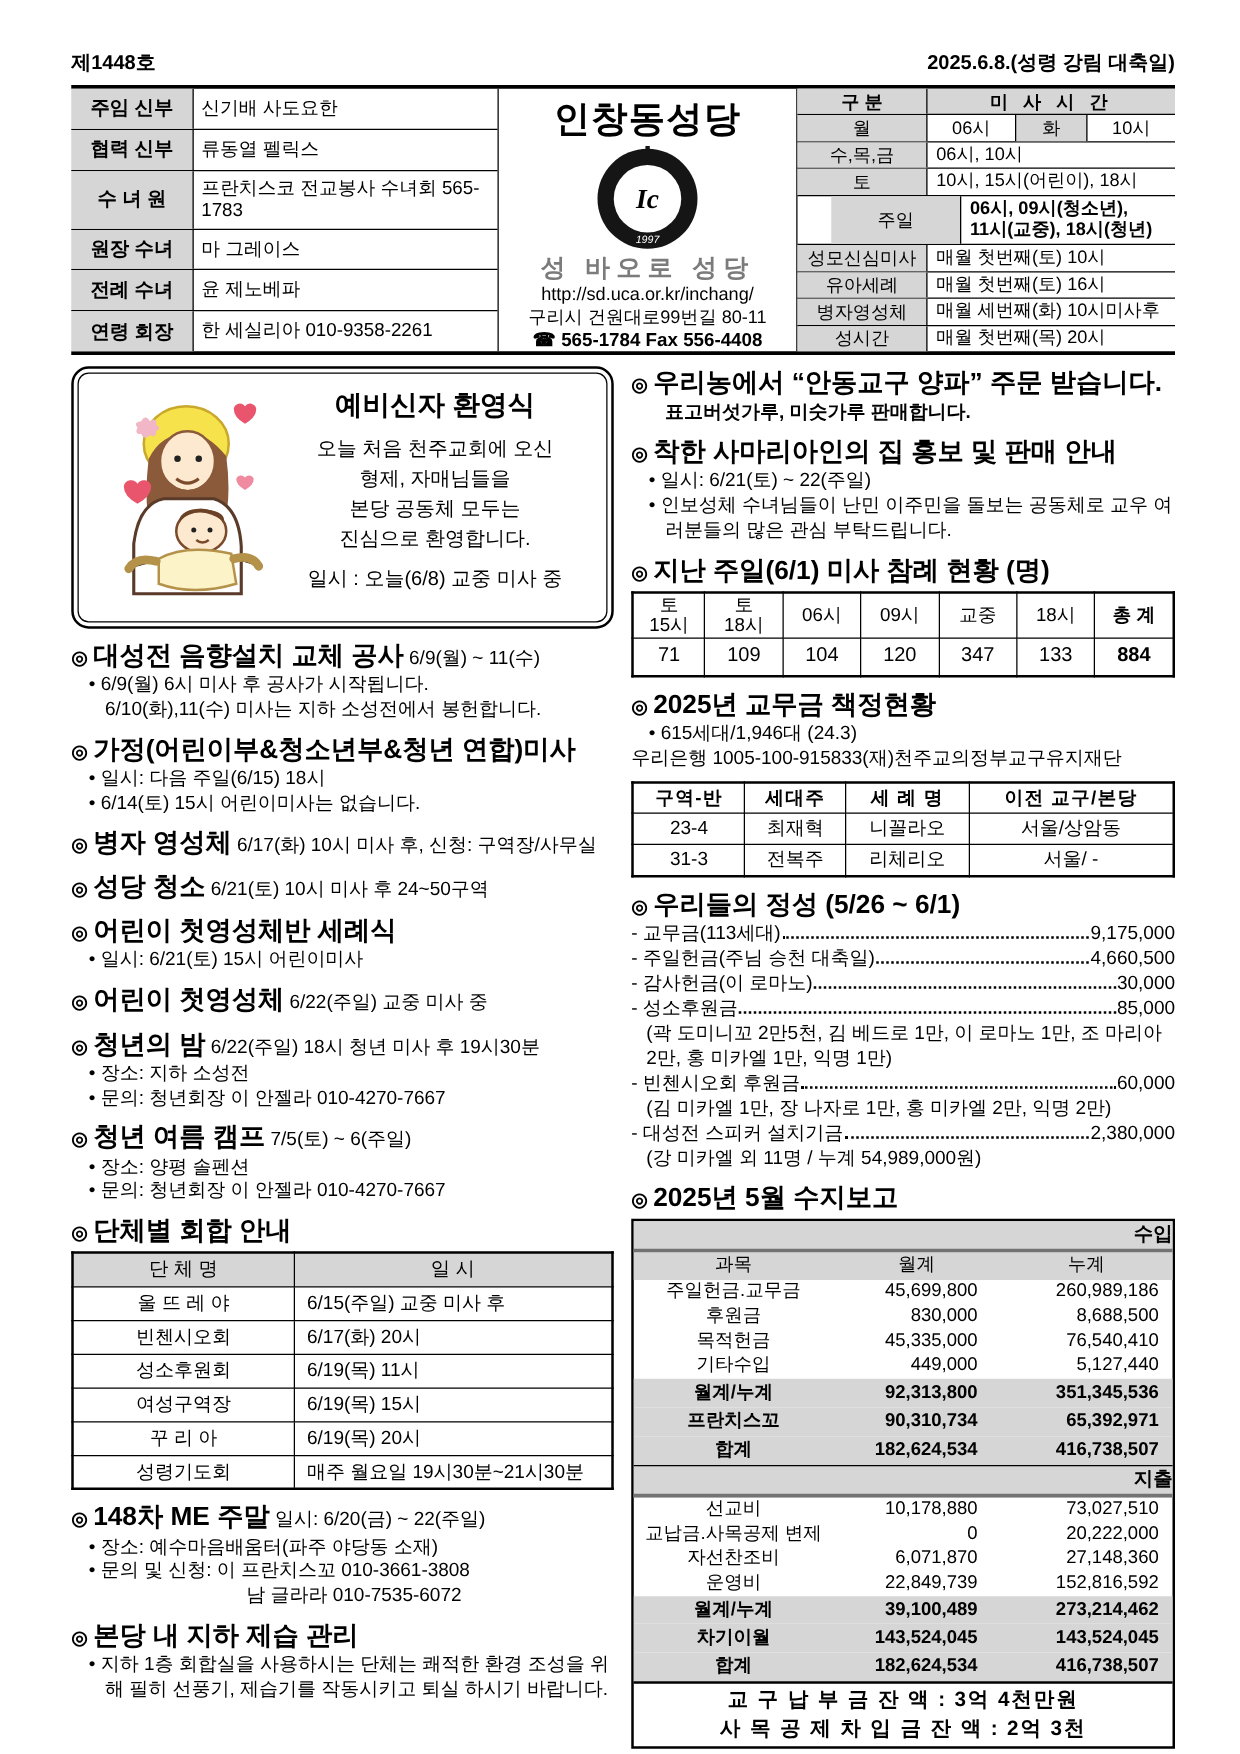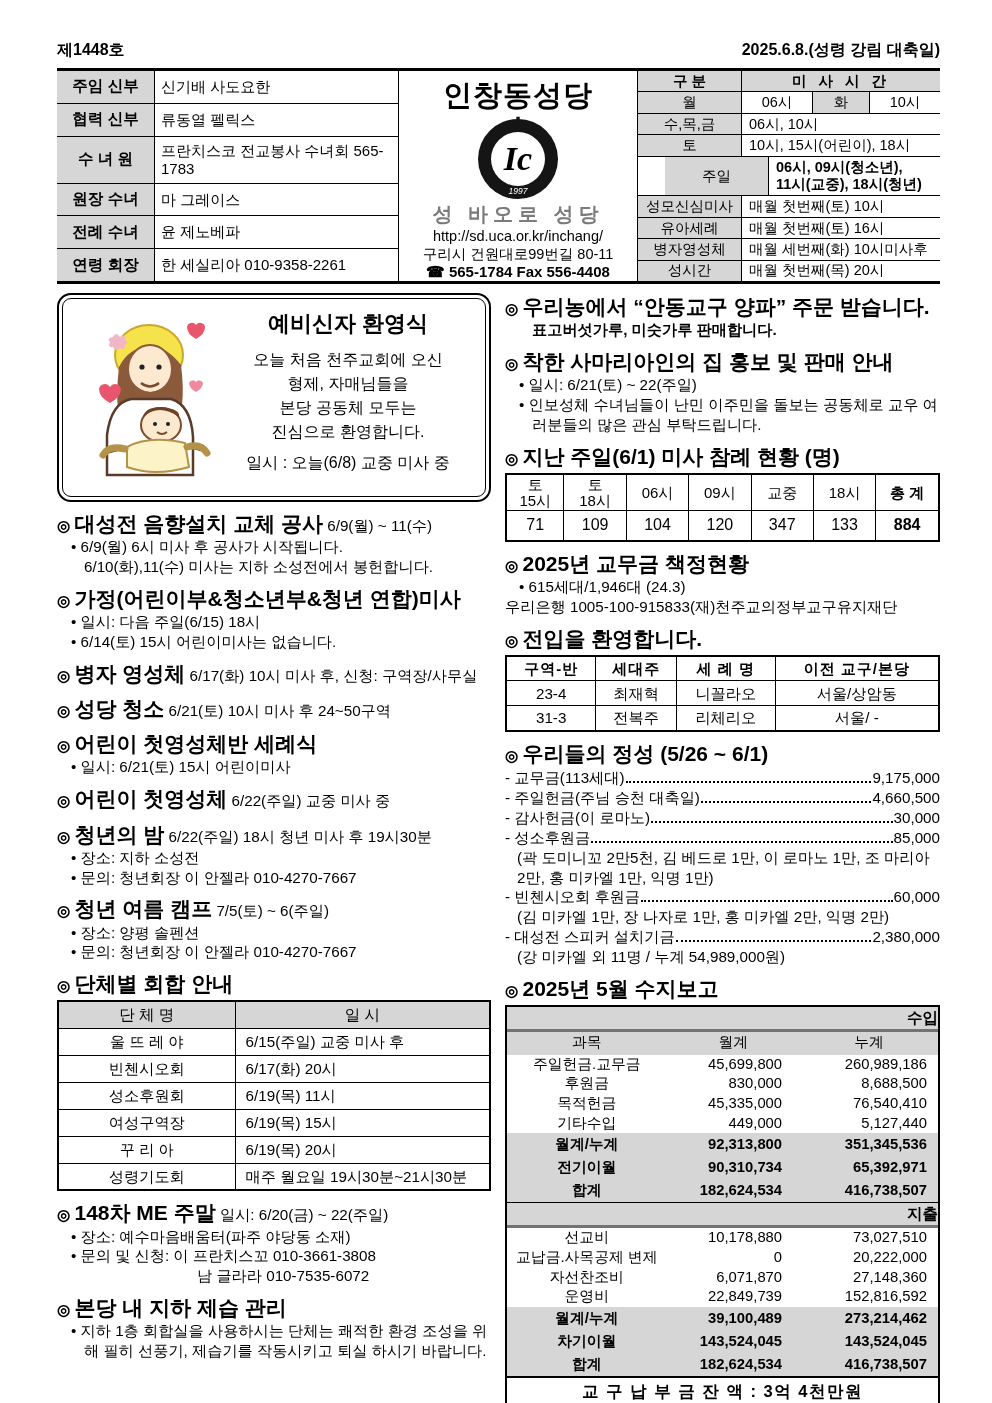--- a/index.html
+++ b/index.html
@@ -19,21 +19,21 @@
   .s-row { display:flex; border-bottom:1px solid #000; flex:1; }
   .s-row:last-child { border-bottom:none; }
   .s-row.tall { flex:1.45; }
   .s-lab { width:98px; background:#d6d6d6; font-weight:bold; display:flex; align-items:center; justify-content:center; border-right:1px solid #000; font-size:15.5px; }
   .s-val { flex:1; display:flex; align-items:center; padding:1px 6px; line-height:1.2; }
 
   .centercol { width:238px; text-align:center; padding-top:5px; }
   .ch-name { font-size:29px; font-weight:bold; letter-spacing:1px; }
   .logo { width:80px; height:80px; border-radius:50%; background:#151515; margin:3px auto 2px; position:relative; }
   .logo-in { position:absolute; inset:13px; background:#fff; border-radius:50%; display:flex; align-items:center; justify-content:center;
-             font-family:"Liberation Serif", serif; font-style:italic; font-weight:bold; font-size:34px; }
+             font-family:"Liberation Serif", serif; font-style:italic; font-weight:bold; font-size:22px; }
   .logo-cross { position:absolute; top:-5px; left:50%; transform:translateX(-50%); color:#151515; font-size:15px; font-weight:bold; }
   .logo-year { position:absolute; bottom:3px; left:0; right:0; color:#fff; font-size:8.5px; font-style:italic; }
   .ch-patron { color:#7b7b7b; font-weight:bold; font-size:20px; letter-spacing:5px; margin-top:1px; }
   .ch-url, .ch-addr { font-size:14.5px; line-height:1.22; }
   .ch-tel { font-size:15px; font-weight:bold; }
 
   .mass { flex:1; border-left:1px solid #000; display:flex; flex-direction:column; font-size:14.5px; }
   .m-row { display:flex; border-bottom:1px solid #000; flex:1; align-items:stretch; }
   .m-row:last-child { border-bottom:none; }
   .m-row.hrow { background:#d6d6d6; font-weight:bold; }
@@ -372,21 +372,20 @@
           </table>
       </div>
 
       <div class="sec">
         <div class="sec-h"><span class="sym">◎</span> <b>2025년 교무금 책정현황</b></div>
         <div class="bl">• 615세대/1,946대 (24.3)</div>
         <div>우리은행 1005-100-915833(재)천주교의정부교구유지재단</div>
       </div>
 
       <div class="sec">
-        <div class="sec-h"><span class="sym">◎</span> <b>전입을 환영합니다.</b></div>
         <table class="tbl tra">
           <tbody>
               <tr>
                 <th>구역-반</th>
                 <th>세대주</th>
                 <th>세 례 명</th>
                 <th>이전 교구/본당</th>
               </tr>
           <tr>
                 <td>23-4</td>
@@ -469,21 +468,21 @@
               <span class="fc1">기타수입</span>
               <span class="fc2">449,000</span>
               <span class="fc3">5,127,440</span>
             </div>
           <div class="fr sum">
               <span class="fc1">월계/누계</span>
               <span class="fc2">92,313,800</span>
               <span class="fc3">351,345,536</span>
             </div>
           <div class="fr sum">
-              <span class="fc1">전기이월</span>
+              <span class="fc1">프란치스꼬</span>
               <span class="fc2">90,310,734</span>
               <span class="fc3">65,392,971</span>
             </div>
           <div class="fr sum">
               <span class="fc1">합계</span>
               <span class="fc2">182,624,534</span>
               <span class="fc3">416,738,507</span>
             </div>
           <div class="band mid">지출</div>
           <div class="fr">

